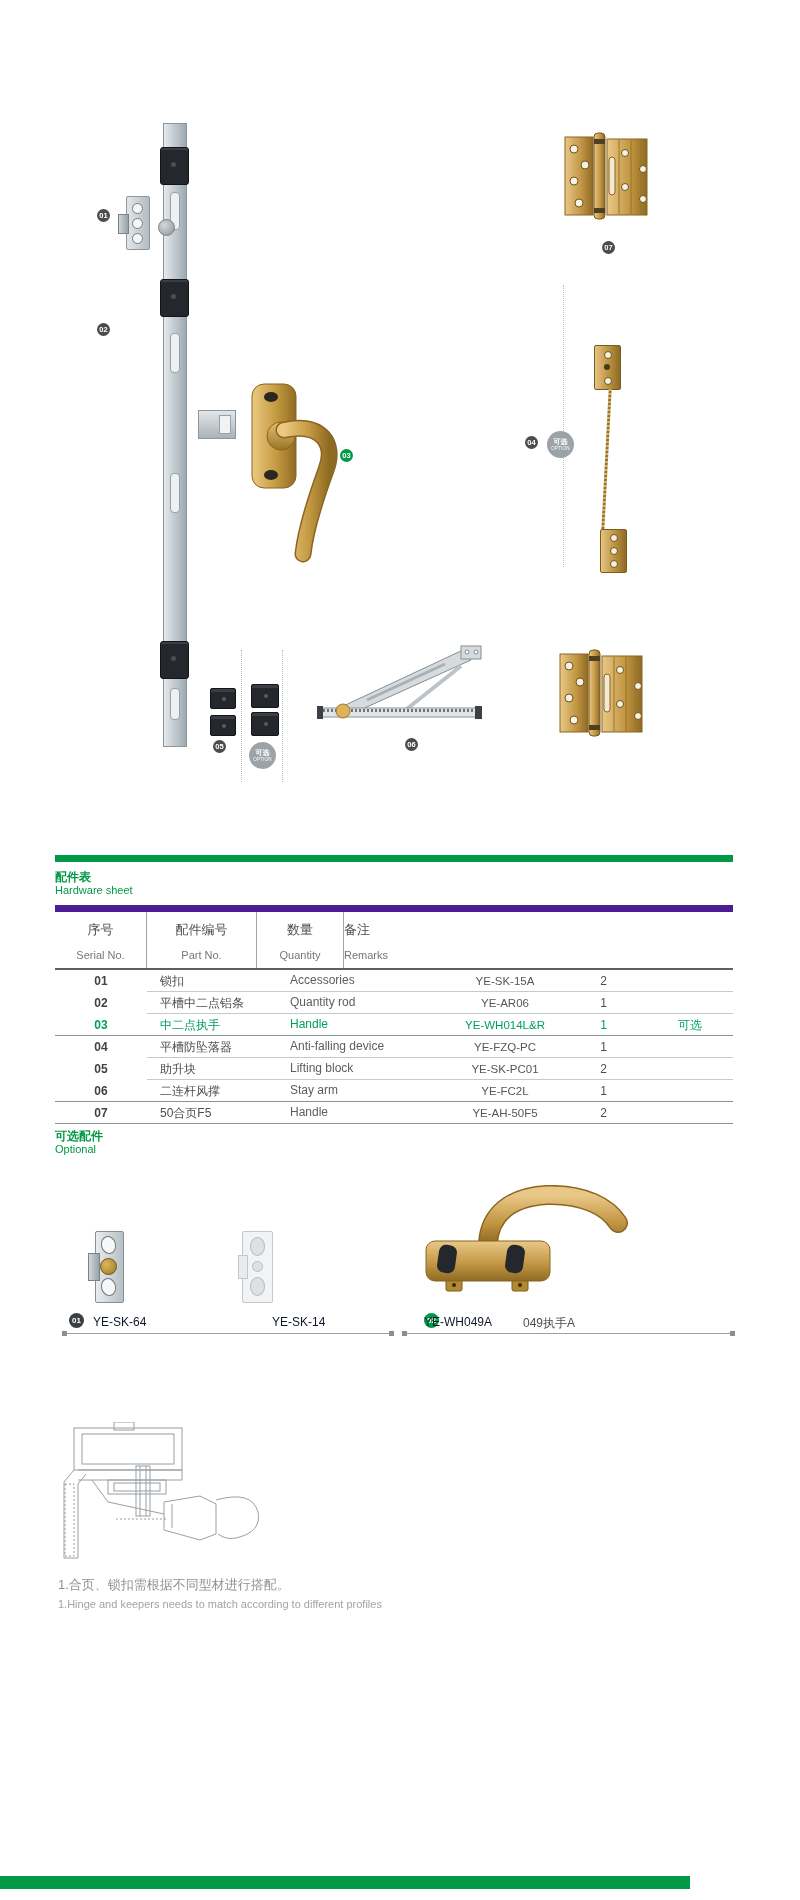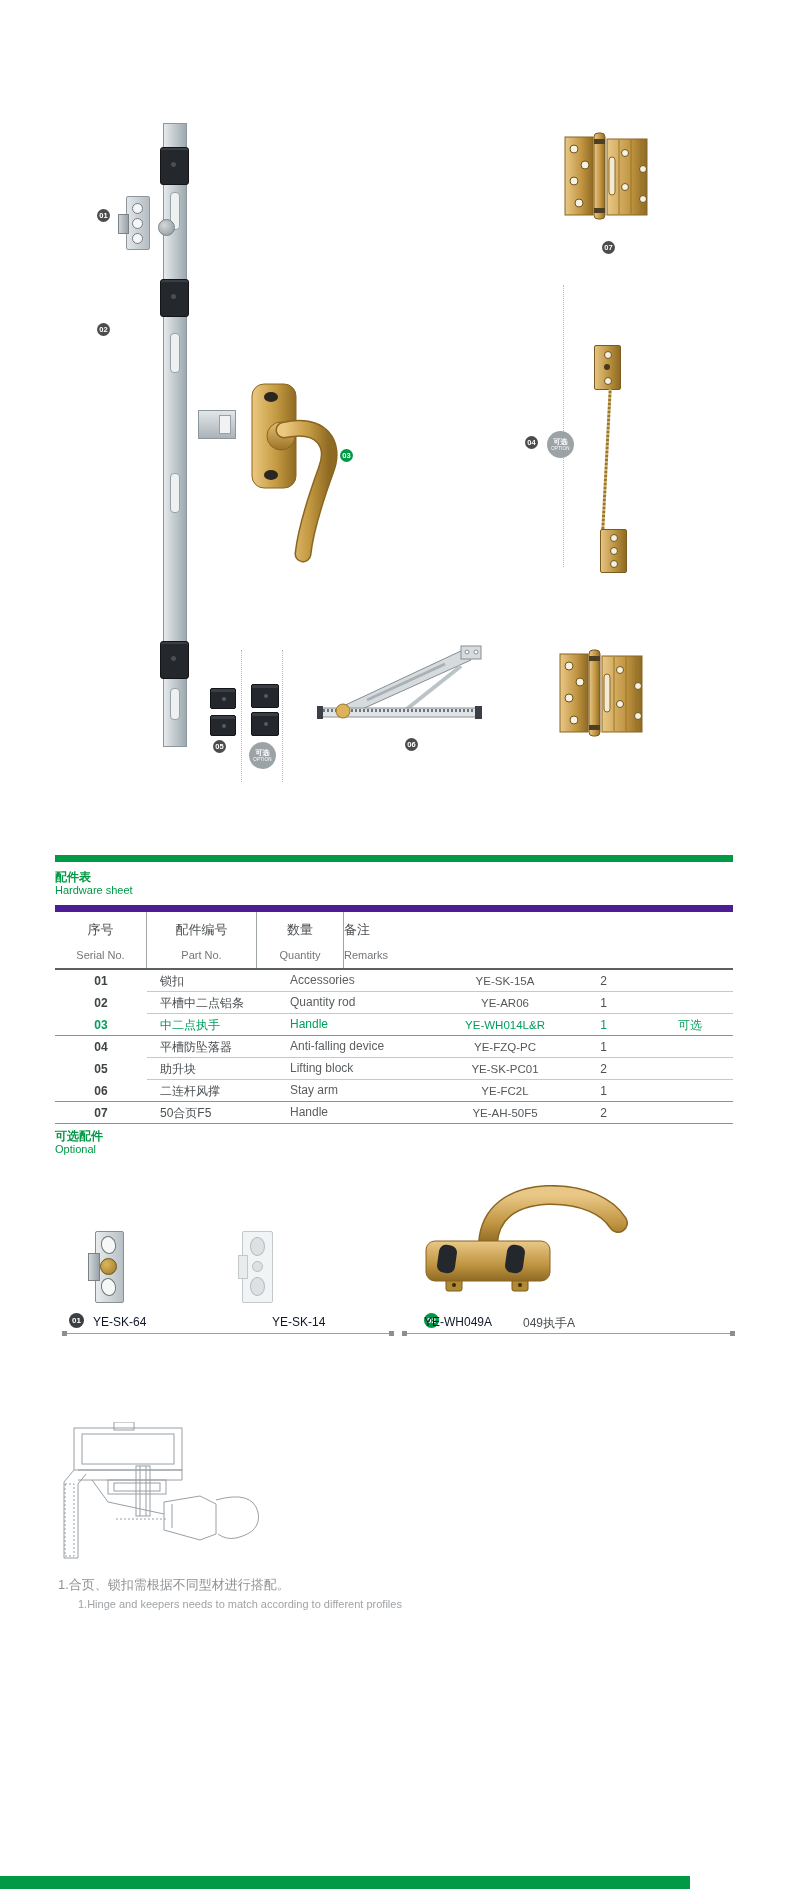--- a/index.html
+++ b/index.html
@@ -85,21 +85,21 @@
   .cap-line{height:1px;background:#9b9fa2;}
   .cap-line::before,.cap-line::after{content:"";position:absolute;top:-2px;width:5px;height:5px;background:#8b8f92;}
   .cap-line::before{left:-2px;} .cap-line::after{right:-2px;}
   .cap-badge{width:15px;height:15px;border-radius:50%;color:#fff;font-size:8px;font-weight:bold;
              display:flex;align-items:center;justify-content:center;}
   .cap-badge.dark{background:#3c3f41;} .cap-badge.green{background:#009945;}
   .cap-text{font-size:12px;color:#0f172a;}
   .cap-text.b{color:#4a4e50;}
 
   .note-cn{font-size:13px;color:#8f9396;}
-  .note-en{font-size:11px;color:#a0a4a7;margin-left:20px;}
+  .note-en{font-size:11px;color:#a0a4a7;}
 </style>
 </head>
 <body>
 
 <div class="page">
 
   <div>
 
     <div class="t rod"></div>
     <div class="t kblock" style="top:147px"></div>

